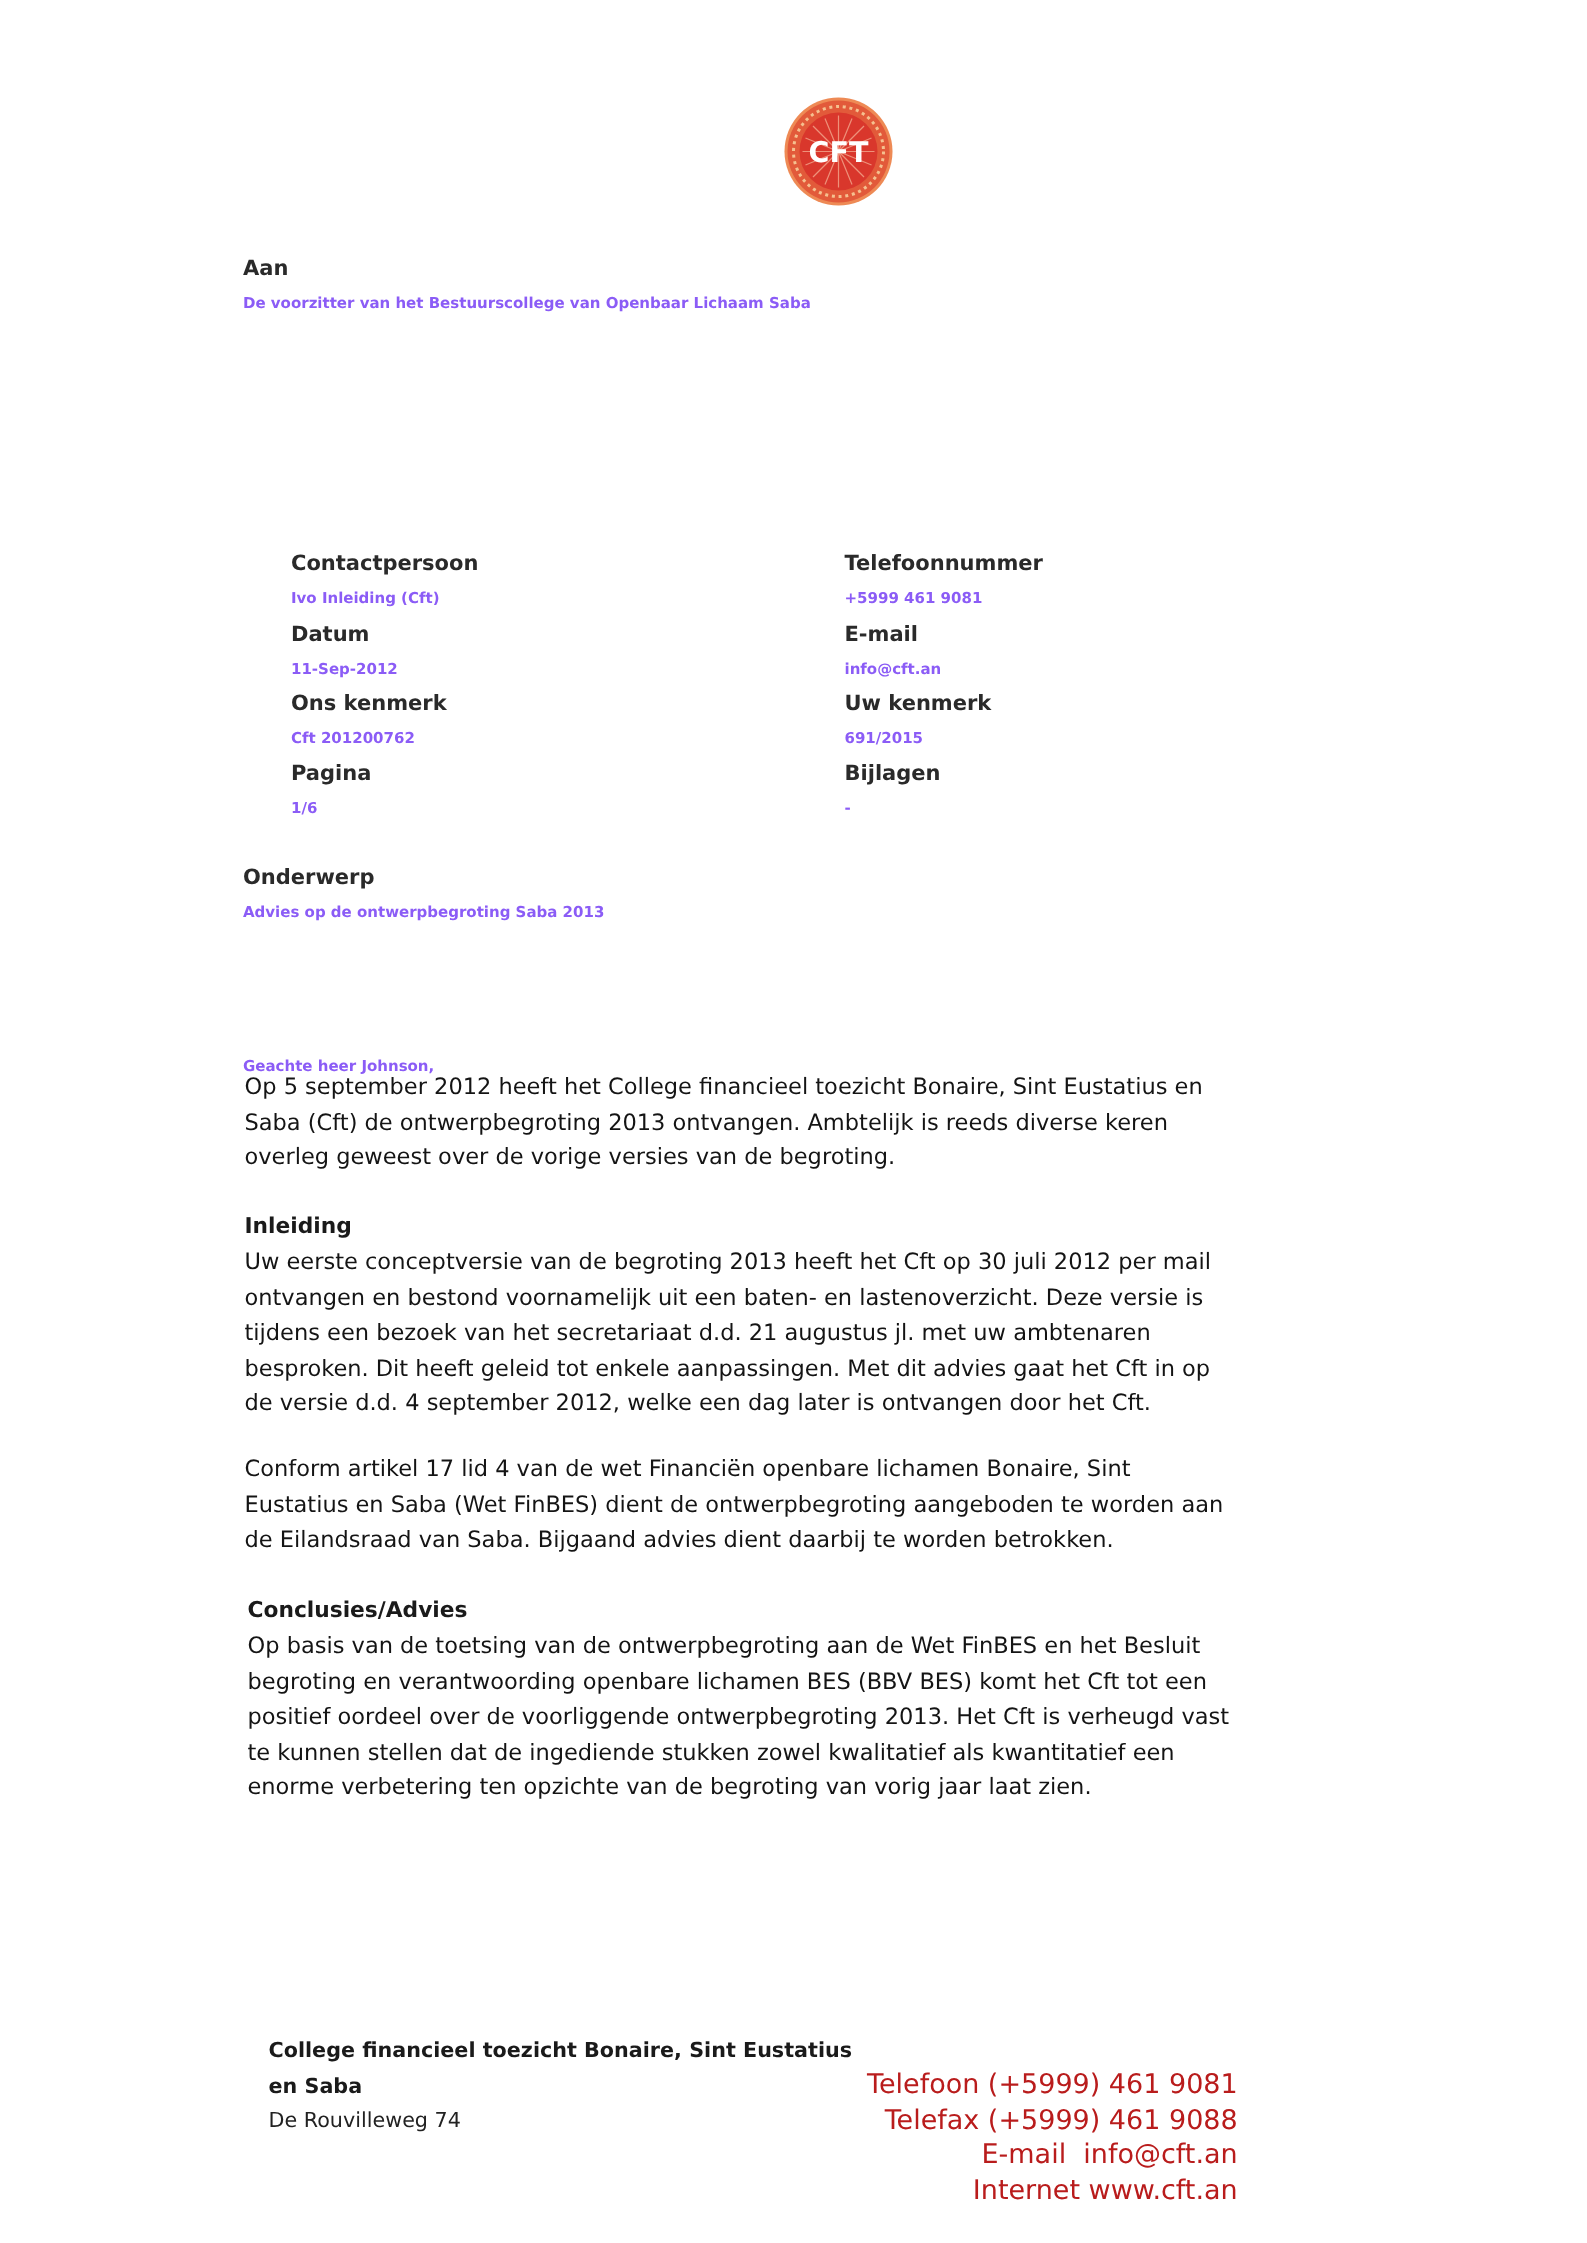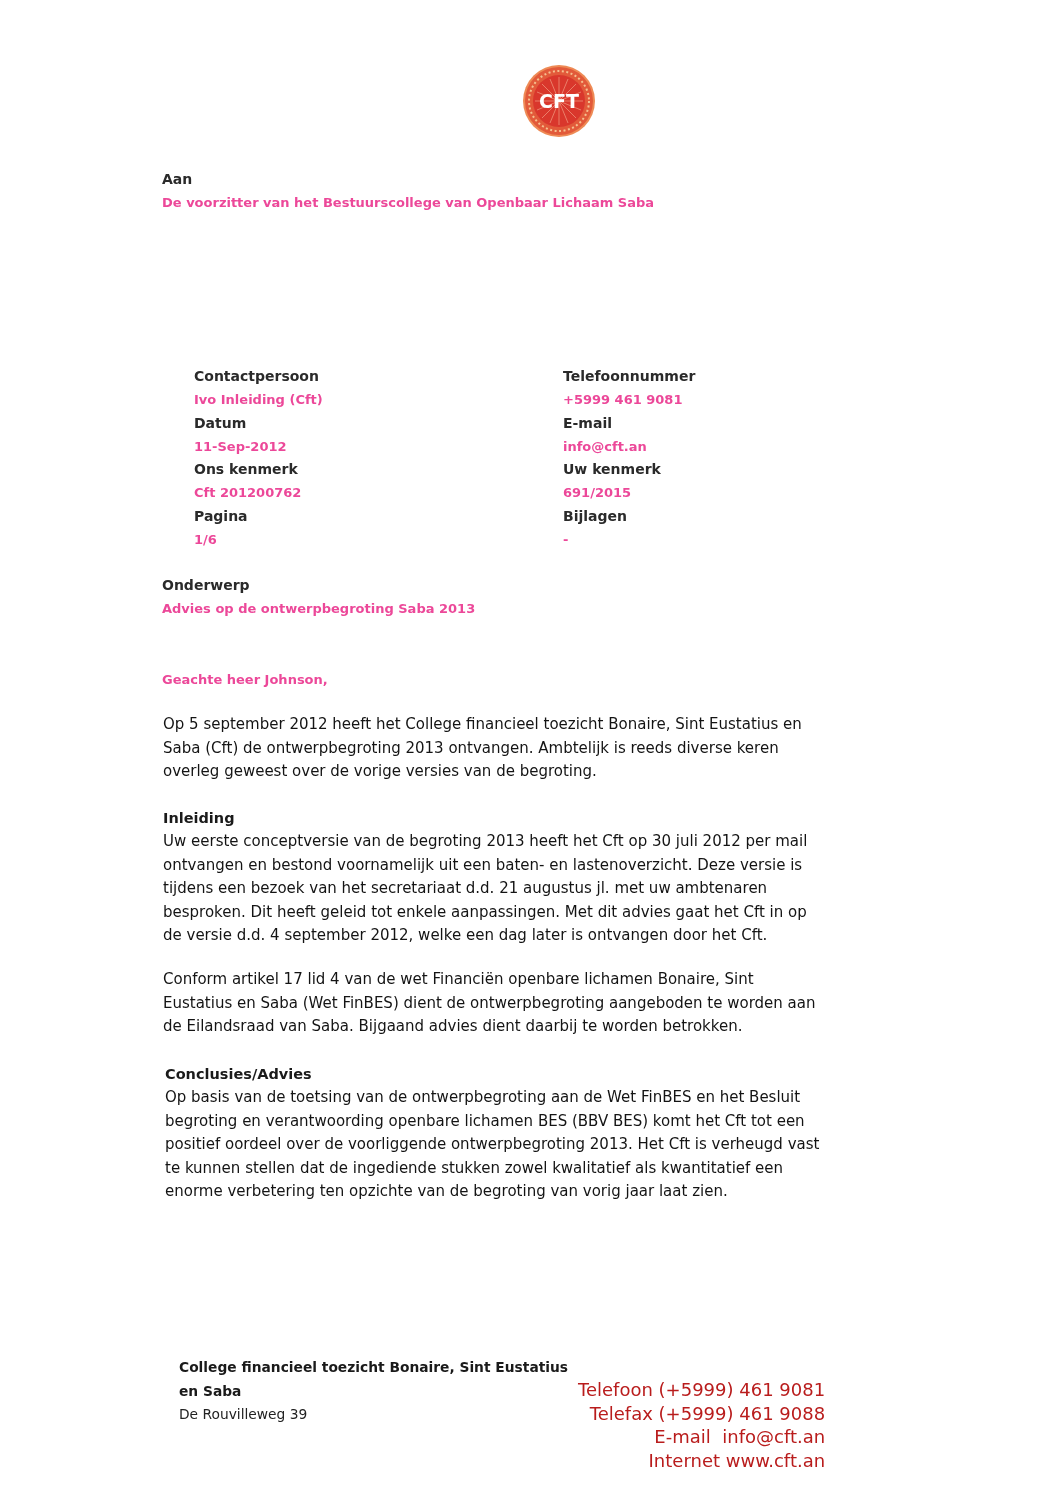--- a/index.html
+++ b/index.html
@@ -4,27 +4,27 @@
 <style>
   html, body { margin: 0; padding: 0; background: #ffffff; }
   body {
     width: 1058px; height: 1495px; position: relative; overflow: hidden;
     font-family: "DejaVu Sans", sans-serif; color: #1a1a1a;
   }
   .logo { position: absolute; left: 522px; top: 64px; width: 74px; height: 74px; }
   .abs { position: absolute; }
   .t { font-size: 14.5px; line-height: 23.3px; white-space: nowrap; font-weight: bold; }
   .lbl { color: #2a2a2a; font-size: 14px; }
-  .val { color: #ec4899; font-size: 13px; }
+  .val { color: #8b5cf6; font-size: 10px; }
   .addr { left: 162px; top: 168px; }
   .meta-left { left: 162px; top: 365px; margin-left: 32px; }
   .meta-right { left: 563px; top: 365px; }
   .meta div { height: 23.3px; }
   .subject { left: 162px; top: 574px; }
-  .salut { left: 162px; top: 668px; }
+  .salut { left: 162px; top: 700px; }
   .body { left: 163px; width: 700px; }
   .body p { margin: 0; font-size: 15px; line-height: 23.5px; white-space: pre-line; color: #141414; }
   .body h3 { margin: 0; font-size: 14.5px; line-height: 23px; font-weight: bold; }
   .p1 { top: 713px; }
   .s1 { top: 807px; }
   .p3 { top: 968px; }
   .s2 { top: 1063px; left: 165px; }
   .footer-left { left: 179px; top: 1356px; }
   .footer-left .bold { font-weight: bold; font-size: 13.8px; line-height: 23.5px; }
   .footer-left .reg { font-size: 13.8px; line-height: 23.5px; color: #222; }
@@ -112,21 +112,21 @@
   <p>Op basis van de toetsing van de ontwerpbegroting aan de Wet FinBES en het Besluit
 begroting en verantwoording openbare lichamen BES (BBV BES) komt het Cft tot een
 positief oordeel over de voorliggende ontwerpbegroting 2013. Het Cft is verheugd vast
 te kunnen stellen dat de ingediende stukken zowel kwalitatief als kwantitatief een
 enorme verbetering ten opzichte van de begroting van vorig jaar laat zien.</p>
 </div>
 
 <div class="abs footer-left">
   <div class="bold">College financieel toezicht Bonaire, Sint Eustatius</div>
   <div class="bold">en Saba</div>
-  <div class="reg">De Rouvilleweg 39</div>
+  <div class="reg">De Rouvilleweg 74</div>
 </div>
 
 <div class="abs footer-right">
   <div>Telefoon (+5999) 461 9081</div>
   <div>Telefax (+5999) 461 9088</div>
   <div style="white-space:pre;">E-mail  info@cft.an</div>
   <div>Internet www.cft.an</div>
 </div>
 
 </body></html>

